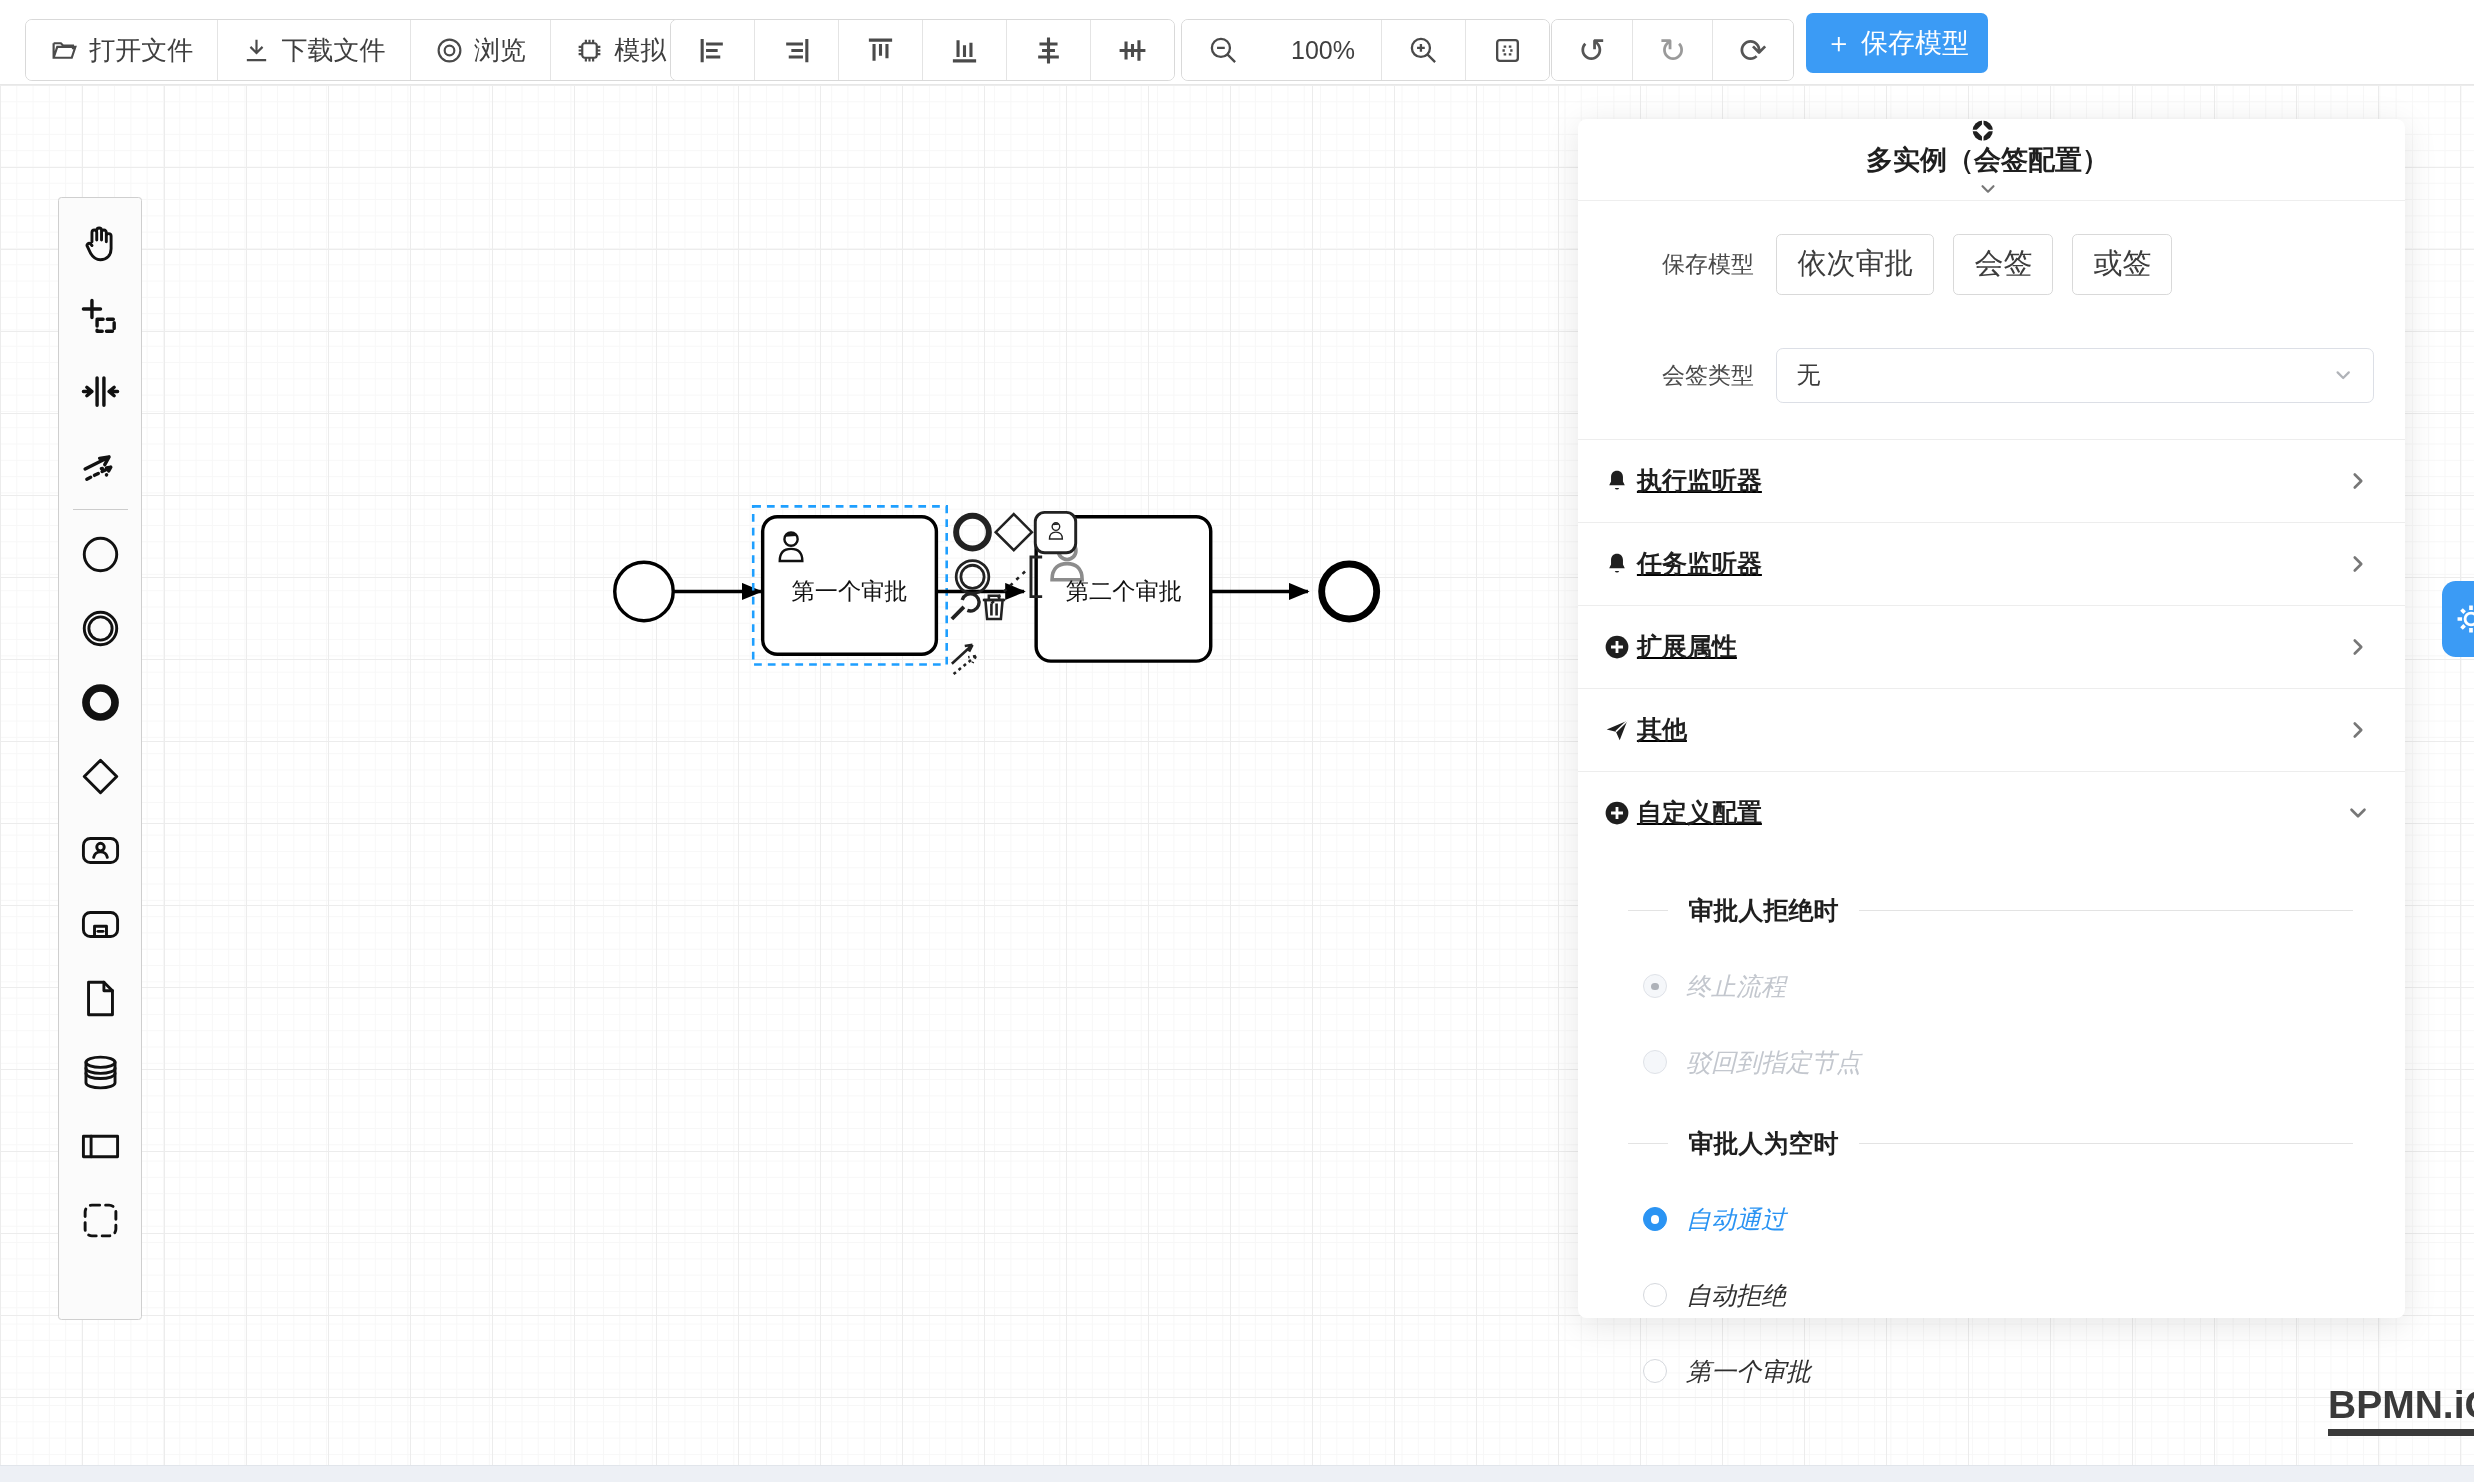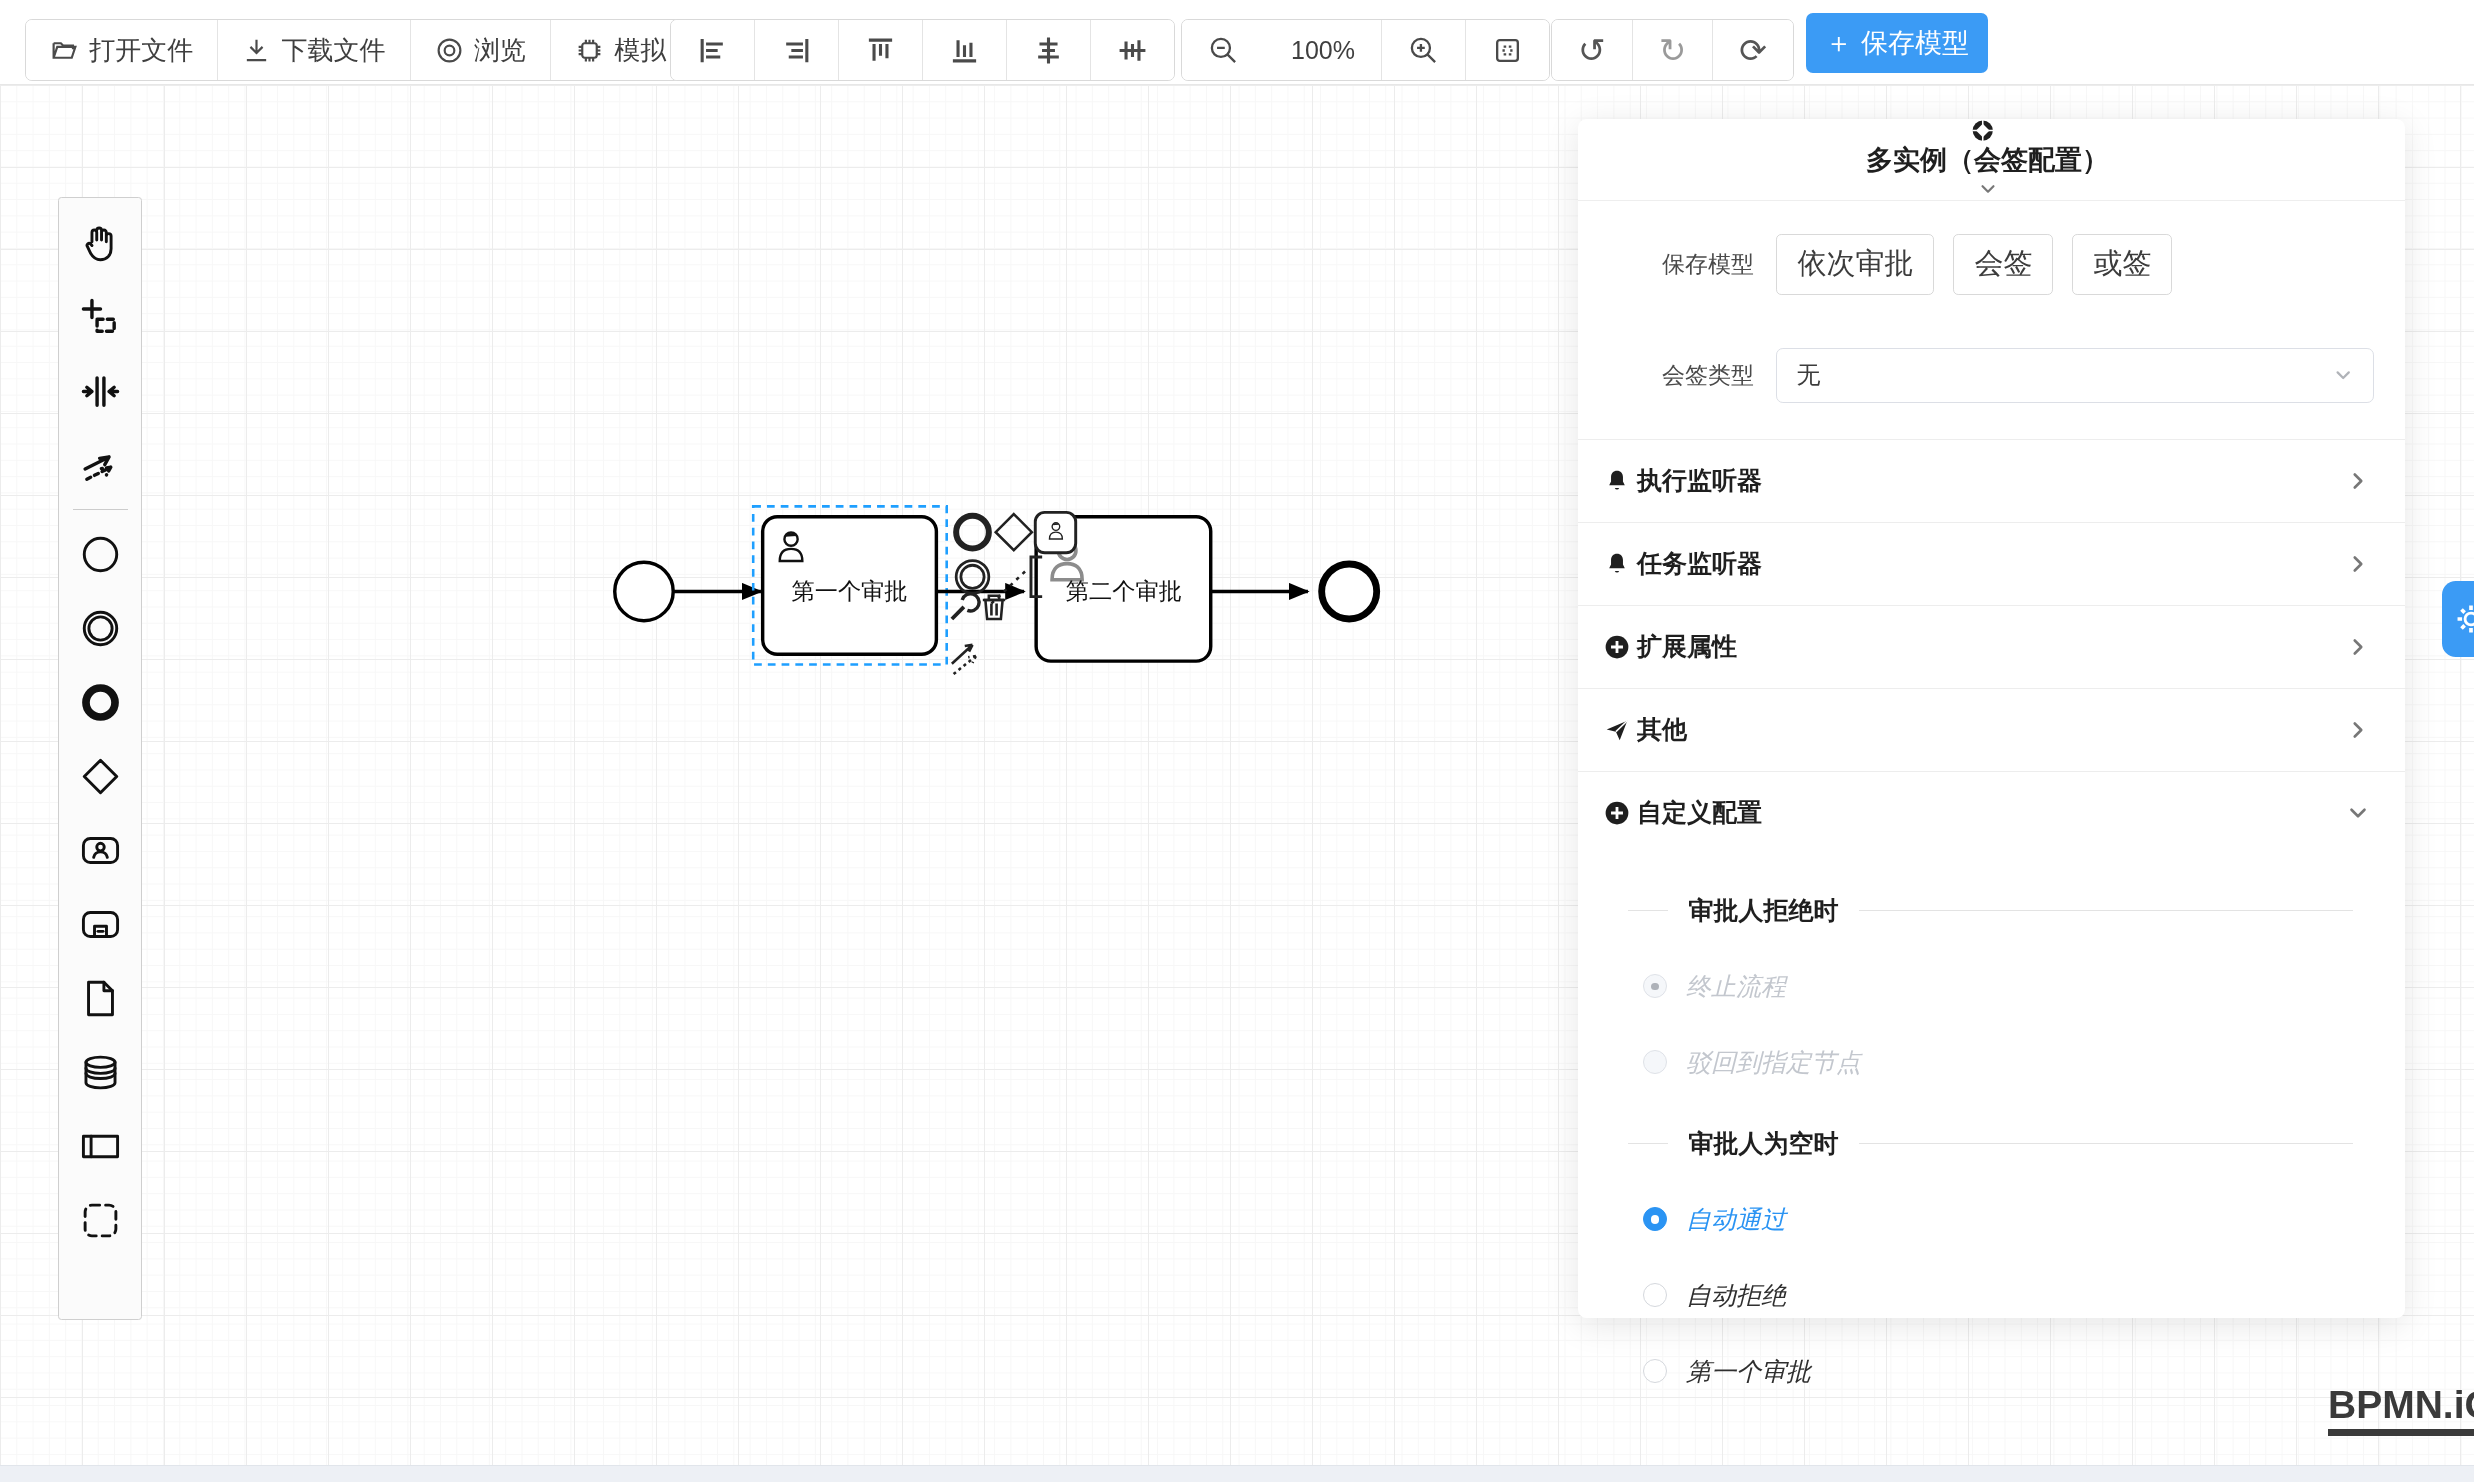--- a/index.html
+++ b/index.html
@@ -58,21 +58,21 @@
   .panel-header .htitle { font-size:27px; font-weight:700; color:#1f1f1f; flex:1; }
   .chev { width:26px; height:26px; stroke:#777; fill:none; stroke-width:2.4; stroke-linecap:round; stroke-linejoin:round; }
   .hr { height:0.9px; background:#eeeeee; }
   .cfg-row { display:flex; align-items:center; margin:33px 31px 0 0; }
   .cfg-label { width:176px; text-align:right; font-size:23px; color:#4a4a4a; flex:none; margin-right:22.4px; }
   .qc-btn { font-size:29px; color:#3c3c3c; background:#fff; border:0.9px solid #d9d9d9;
     border-radius:5.2px; padding:9.5px 20px; margin-right:19px; cursor:pointer; white-space:nowrap; }
   .select { flex:1; height:55px; border:0.9px solid #dcdfe6; border-radius:6.9px; display:flex;
     align-items:center; padding:0 19px; font-size:24px; color:#3c3c3c; cursor:pointer; }
   .select .sval { flex:1; }
-  .sections { margin-top:36px; }
+  .sections { margin-top:36px;text-decoration:underline; }
   .sect { height:83px; display:flex; align-items:center; padding:0 34px 0 26px;
     border-top:0.9px solid #ededed; cursor:pointer; }
   .sect .sicon { width:26px; height:26px; margin-right:6.9px; flex:none; }
   .sect .slabel { flex:1; font-size:25px; font-weight:700; color:#1f1f1f; }
   .group-title { display:flex; align-items:center; margin:40px 52px 0 50px; }
   .group-title .ln1 { width:40px; height:1.7px; background:#e3e3e3; margin-right:20.6px; }
   .group-title .txt { font-size:25px; font-weight:700; color:#1f1f1f; white-space:nowrap; }
   .group-title .ln2 { flex:1; height:1.7px; background:#e3e3e3; margin-left:20.6px; }
   .radio-row { display:flex; align-items:center; gap:19px; margin:43px 0 0 65px;
     font-size:25px; color:#2f2f2f; cursor:pointer;font-style:italic; }

